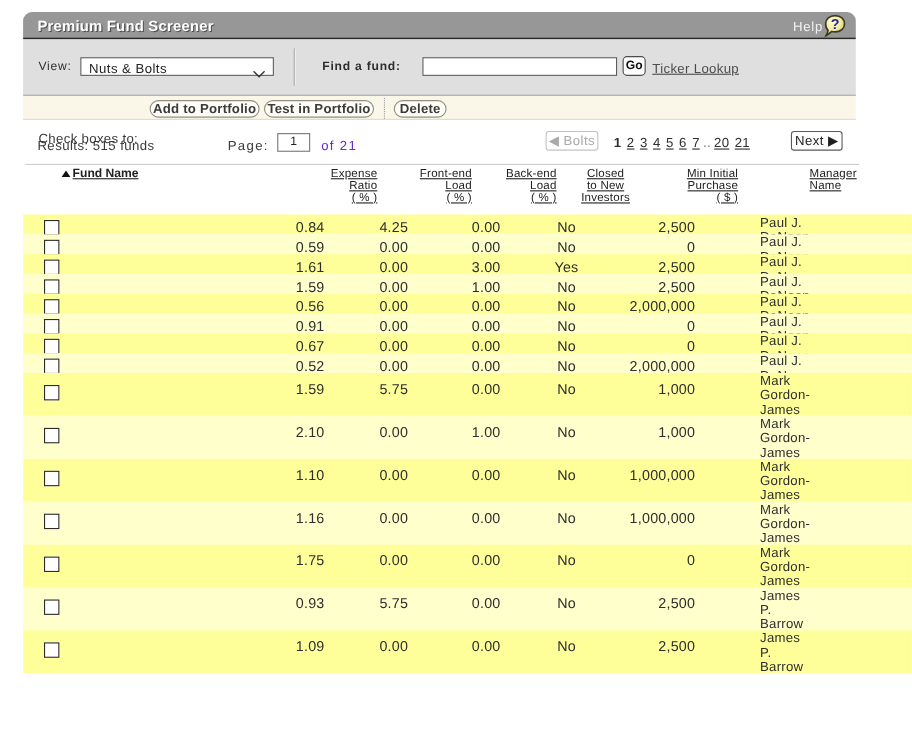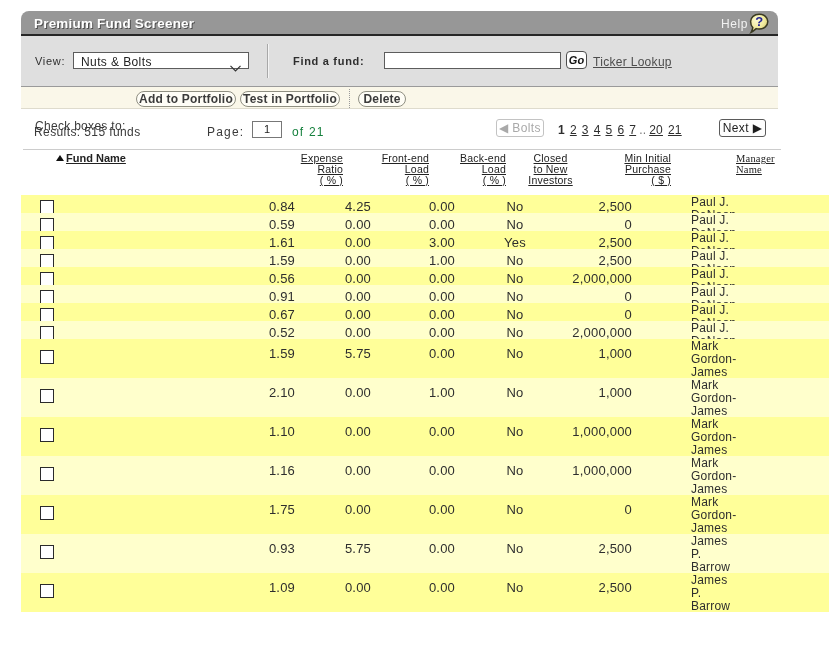--- a/index.html
+++ b/index.html
@@ -16,58 +16,58 @@
 
 #toolbar{left:21px;top:36px;width:757px;height:50px;background:#dfdfdf;}
 #viewlbl{left:35px;top:55px;font-size:11px;font-weight:normal;letter-spacing:0.7px;color:#2e2e2e;}
 #selbox{left:73px;top:52px;width:174px;height:15px;background:#fff;border:1px solid #5c5c5c;}
 #seltxt{left:81px;top:55px;font-size:12px;letter-spacing:0.4px;color:#222;}
 #selchev{left:230px;top:58px;}
 #tdivider{left:267px;top:44px;width:1px;height:34px;background:#a8a8a8;border-right:1px solid #f4f4f4;}
 #findlbl{left:293px;top:55px;font-size:11px;font-weight:bold;letter-spacing:0.7px;color:#2e2e2e;}
 #findbox{left:384px;top:52px;width:175px;height:15px;background:#fff;border:1px solid #5c5c5c;}
 #gobtn{left:566px;top:51px;width:19px;height:16px;background:#fdfdfd;border:1px solid #4c4c4c;
-  border-radius:4px;font-size:11px;font-weight:bold;color:#111;text-align:center;line-height:16px;font-style:italic;}
+  border-radius:4px;font-size:11px;font-weight:bold;color:#111;text-align:center;line-height:16px;}
 #ticker{left:593px;top:55px;font-size:12px;color:#4d4d4d;letter-spacing:0.3px;text-decoration:underline;}
 
 #strip{left:21px;top:86px;width:757px;height:21px;background:#faf7e9;
   border-top:1px solid #9a9a9a;border-bottom:1px solid #dedbcd;}
 #chk{left:35px;top:91px;font-size:12px;letter-spacing:0.3px;color:#3a3a3a;margin-top:28px;}
 .pillbtn{line-height:14px;top:91px;height:14px;background:#fefdf6;border:1px solid #8f8f82;border-radius:8px;
   font-size:12px;font-weight:bold;color:#3b3b3b;text-align:center;letter-spacing:0.2px;line-height:15px;}
 #btnadd{left:136px;width:98px;}
 #btntest{left:240px;width:98px;}
 #dotdiv{left:349px;top:89px;width:1px;height:19px;border-left:1px dotted #9a9a9a;}
 #btndel{left:358px;width:46px;}
 
 #results{left:34px;top:125px;font-size:12px;letter-spacing:0.4px;color:#3a3a3a;}
 #pagelbl{left:207px;top:125px;font-size:12px;letter-spacing:1.2px;color:#3a3a3a;}
 #pagebox{left:252px;top:121px;width:28px;height:15px;border:1px solid #777;
   font-size:11px;text-align:center;line-height:15px;color:#222;}
-#of21{left:292px;top:125px;font-size:12px;letter-spacing:1.2px;color:#15803d;}
+#of21{left:292px;top:125px;font-size:12px;letter-spacing:1.2px;color:#6d28d9;}
 #prevbtn{left:496px;top:119px;width:46px;height:16px;border:1px solid #c3c3c3;border-radius:3px;
   background:#fff;color:#a9a9a9;font-size:12px;text-align:center;line-height:16px;letter-spacing:0.4px;}
 #pagenums{left:558px;top:123px;font-size:12px;color:#2e2e2e;letter-spacing:0.2px;}
 #pagenums a{color:#2e2e2e;text-decoration:underline;}
 #pagenums .sp{display:inline-block;width:5px;}
 #nextbtn{left:719px;top:119px;width:45px;height:16px;border:1px solid #5a5a5a;border-radius:3px;
   background:#fdfdfd;color:#1d1d1d;font-size:12px;text-align:center;line-height:16px;letter-spacing:0.4px;}
 
 #hline{left:23px;top:149px;width:758px;height:1px;background:#ccc;}
 
 .th{font-size:10.5px;color:#222;text-decoration:underline;line-height:11px;letter-spacing:0.2px;}
 #thfund{left:66px;top:153px;font-weight:bold;letter-spacing:0;font-size:11px;}
 #tharrow{left:56px;top:155px;width:0;height:0;border-left:4px solid transparent;
   border-right:4px solid transparent;border-bottom:6px solid #111;}
 #thexp{left:243px;top:153px;width:100px;text-align:right;}
 #thfront{left:329px;top:153px;width:100px;text-align:right;}
 #thback{left:406px;top:153px;width:100px;text-align:right;}
 #thclosed{left:505px;top:153px;width:91px;text-align:center;}
 #thmin{left:571px;top:153px;width:100px;text-align:right;}
-#thmgr{left:736px;top:153px;font-family:Liberation Serif, serif;}
+#thmgr{left:736px;top:153px;}
 
 #rows{left:21px;top:195px;width:808px;}
 .row{position:relative;width:808px;}
 .r26{height:18px;}
 .r39{height:39px;}
 .by{background:#ffff99;}
 .py{background:#ffffcc;}
 .row .cb{position:absolute;left:19px;width:12px;height:12px;background:#fff;
   border:1px solid #2b2b2b;}
 .r26 .cb{top:5px;}

